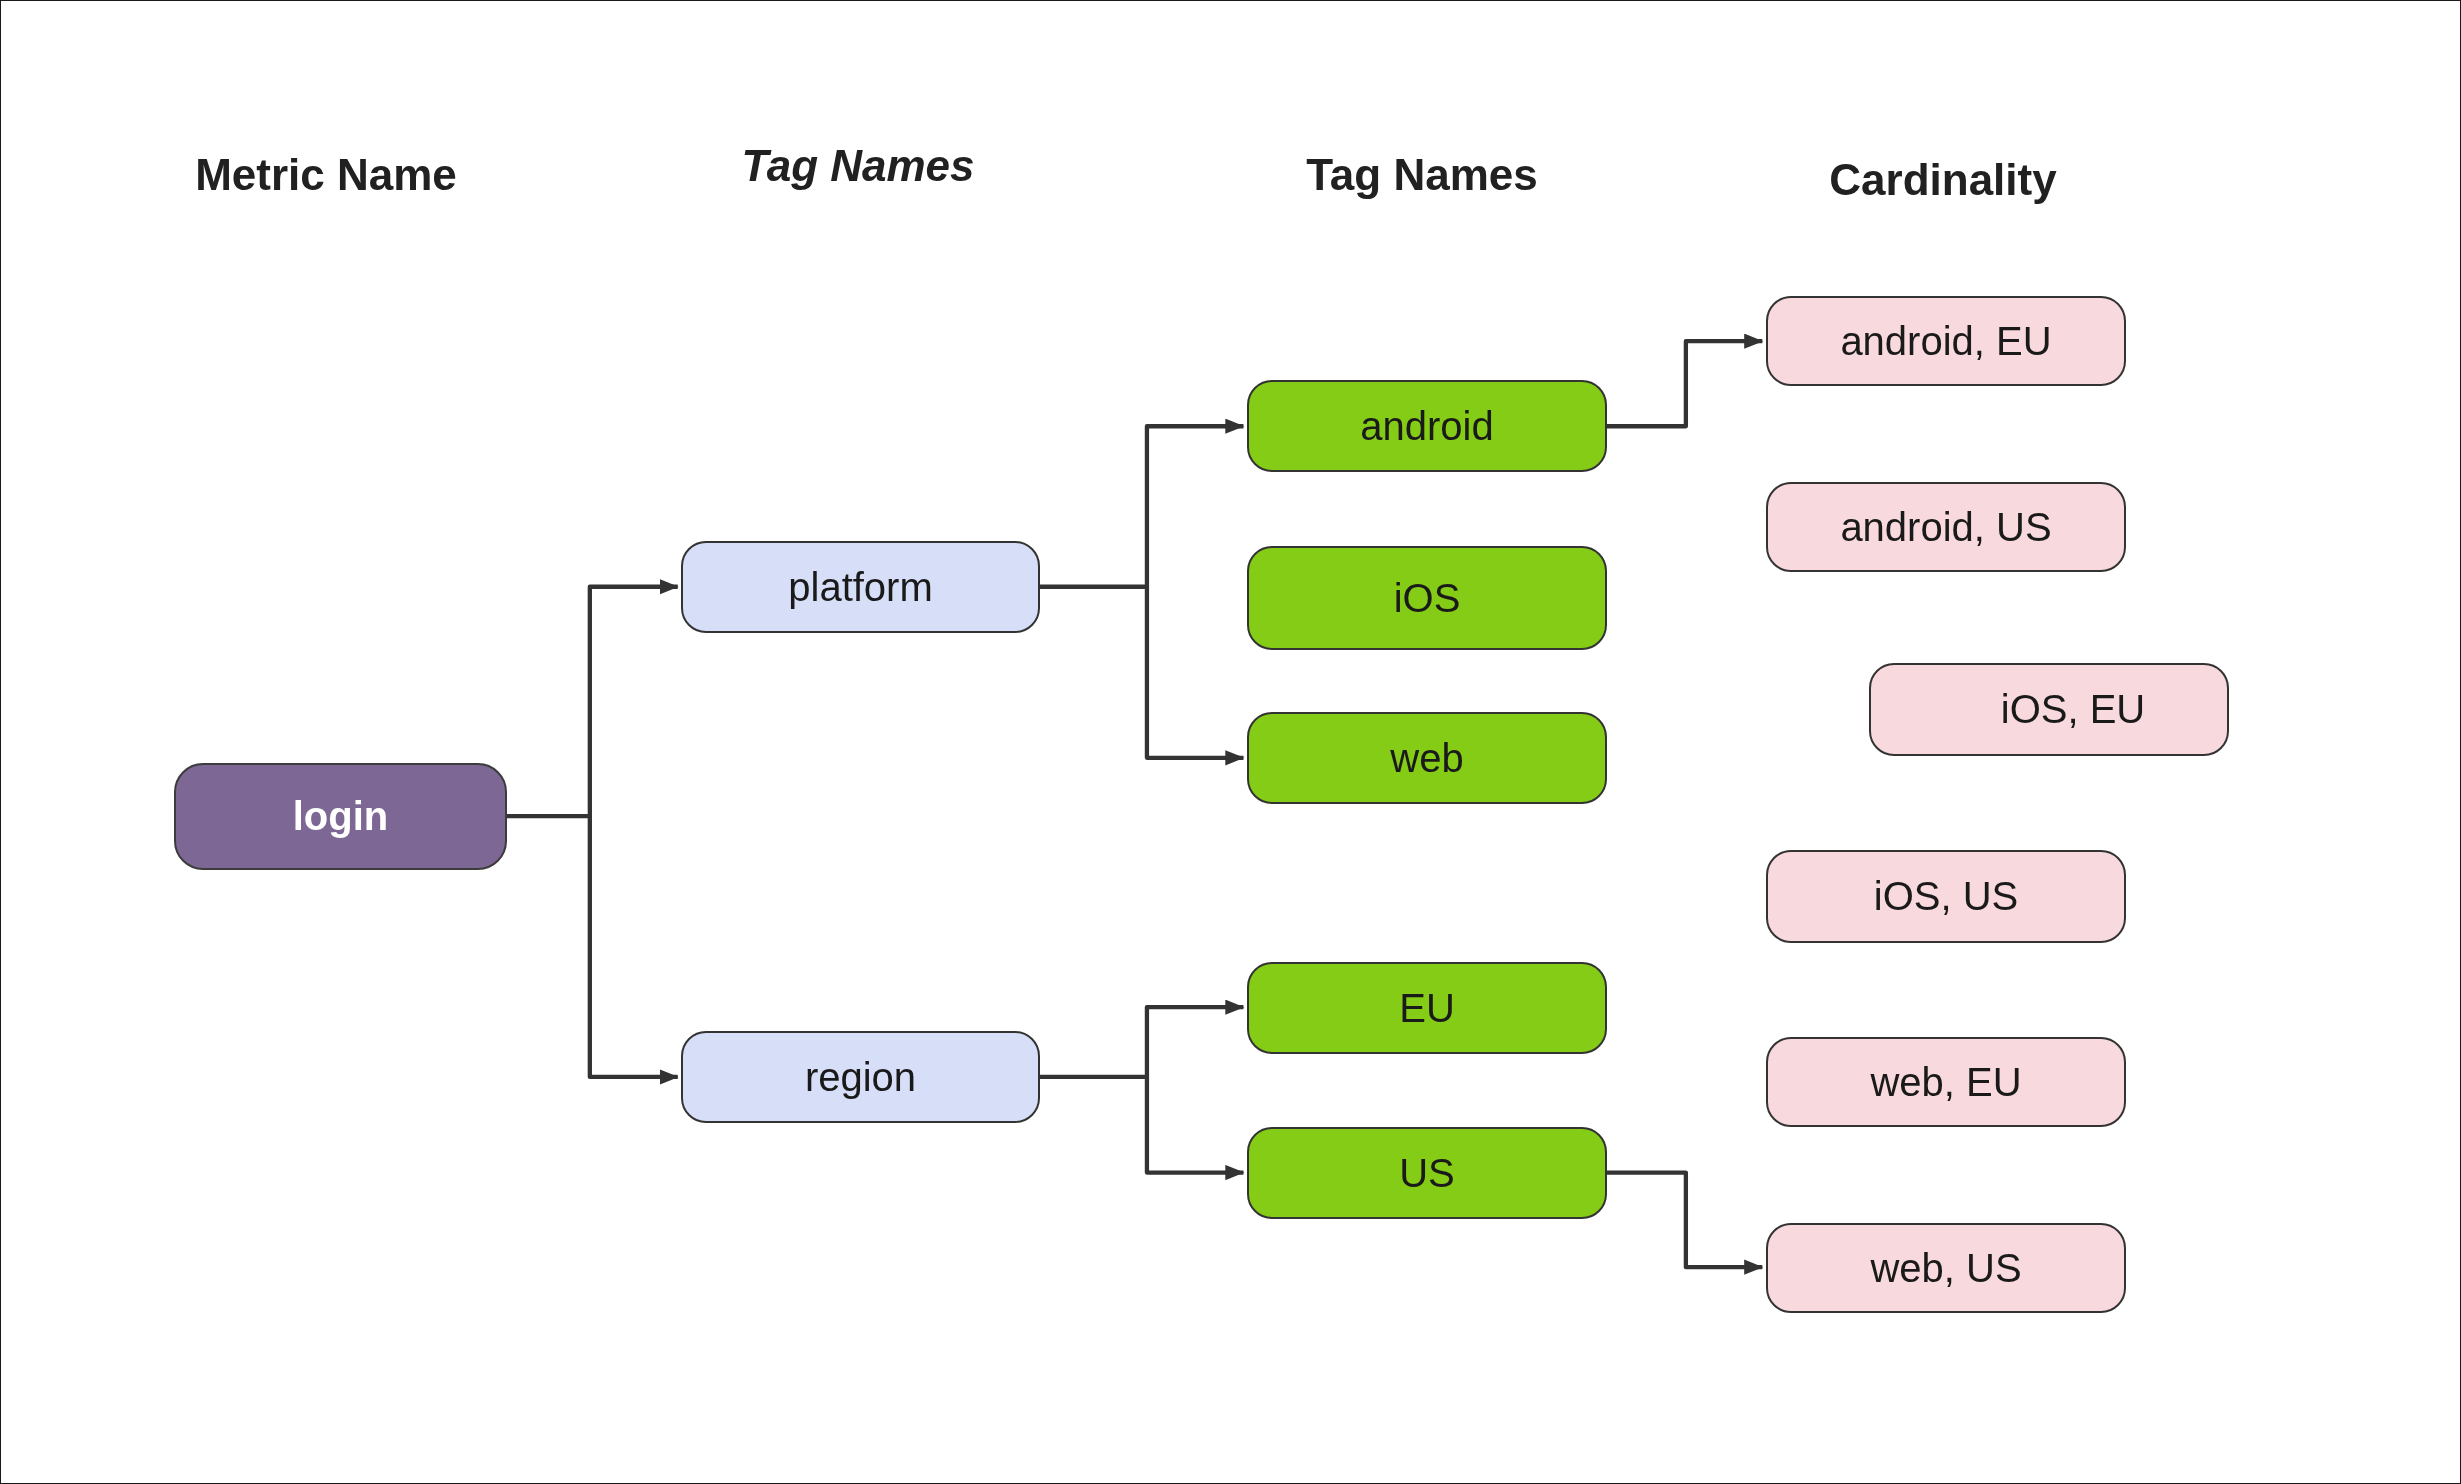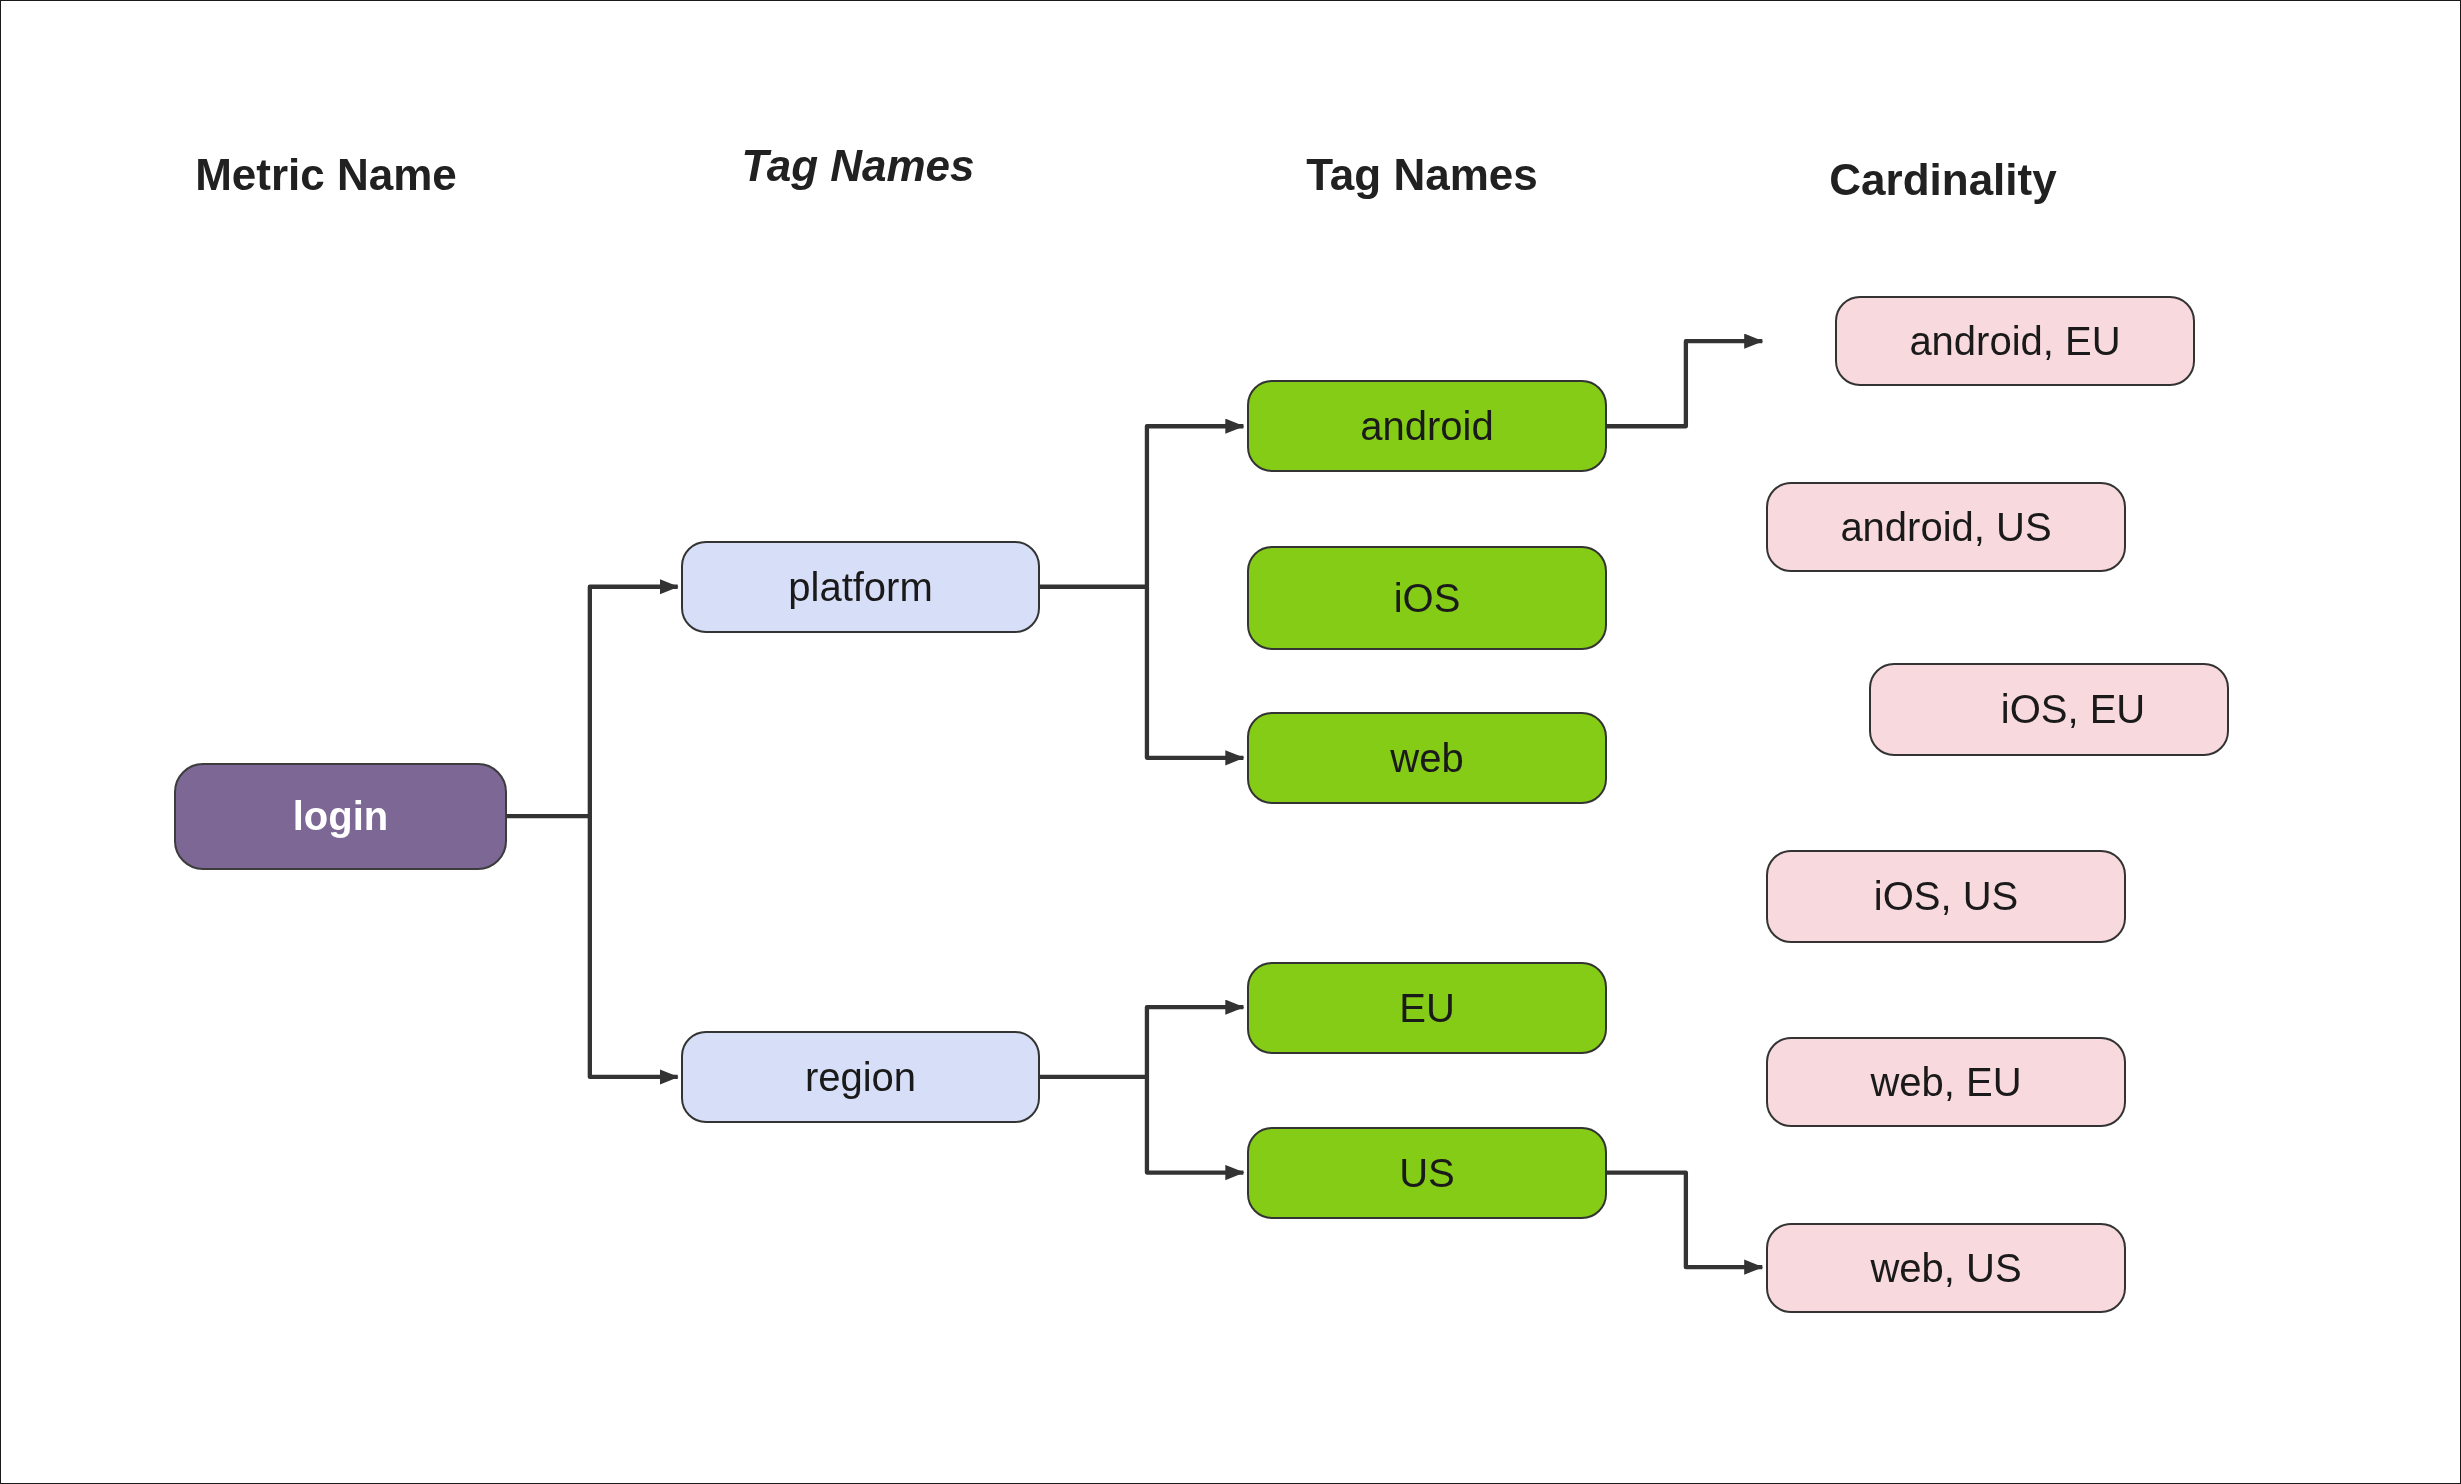--- a/index.html
+++ b/index.html
@@ -92,21 +92,21 @@
 
   <div class="node node--tagname" style="left:680px; top:540px; width:359px; height:92px;">platform</div>
   <div class="node node--tagname" style="left:680px; top:1030px; width:359px; height:92px;">region</div>
 
   <div class="node node--tagvalue" style="left:1246px; top:379px; width:360px; height:92px;">android</div>
   <div class="node node--tagvalue" style="left:1246px; top:545px; width:360px; height:104px;">iOS</div>
   <div class="node node--tagvalue" style="left:1246px; top:711px; width:360px; height:92px;">web</div>
   <div class="node node--tagvalue" style="left:1246px; top:961px; width:360px; height:92px;">EU</div>
   <div class="node node--tagvalue" style="left:1246px; top:1126px; width:360px; height:92px;">US</div>
 
-  <div class="node node--cardinality" style="left:1834px; top:295px; width:360px; height:90px;border-radius:25px;">android, EU</div>
+  <div class="node node--cardinality" style="left:1765px; top:295px; width:360px; height:90px;border-radius:25px;">android, EU</div>
   <div class="node node--cardinality" style="left:1765px; top:481px; width:360px; height:90px;">android, US</div>
   <div class="node node--cardinality" style="left:1868px; top:662px; width:360px; height:93px;padding-left:48px;">iOS, EU</div>
   <div class="node node--cardinality" style="left:1765px; top:849px; width:360px; height:93px;">iOS, US</div>
   <div class="node node--cardinality" style="left:1765px; top:1036px; width:360px; height:90px;">web, EU</div>
   <div class="node node--cardinality" style="left:1765px; top:1222px; width:360px; height:90px;">web, US</div>
 
 </div>
 
 
 </body></html>

